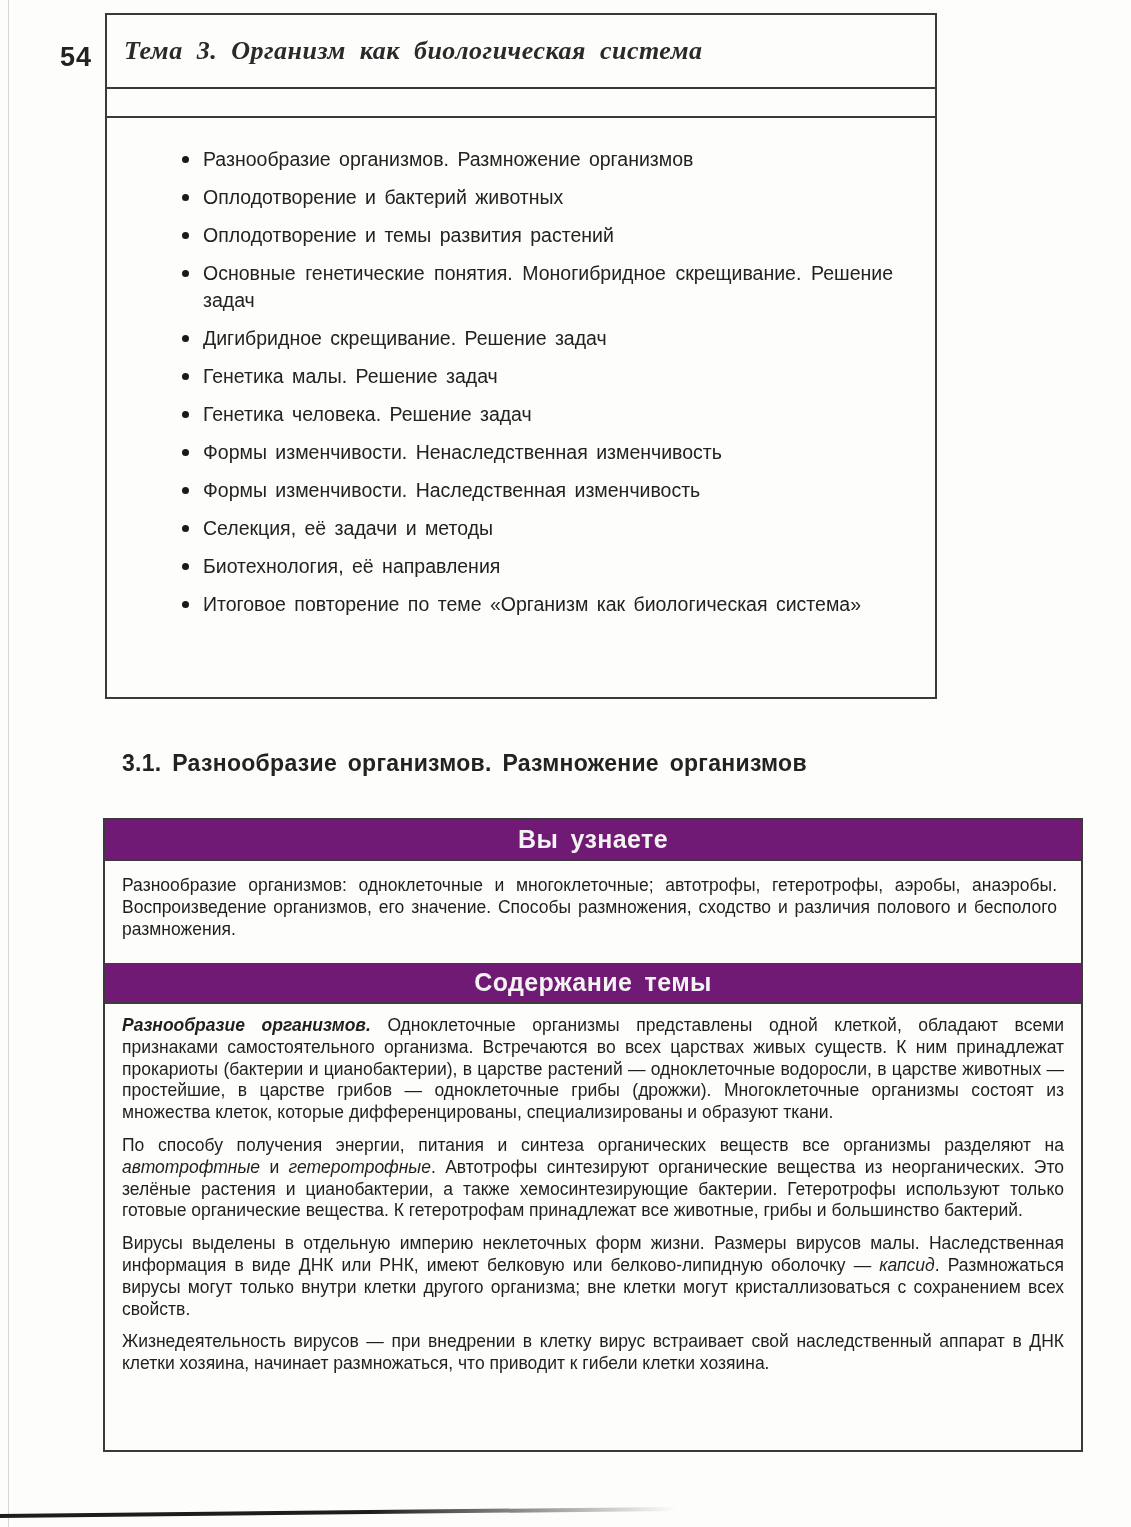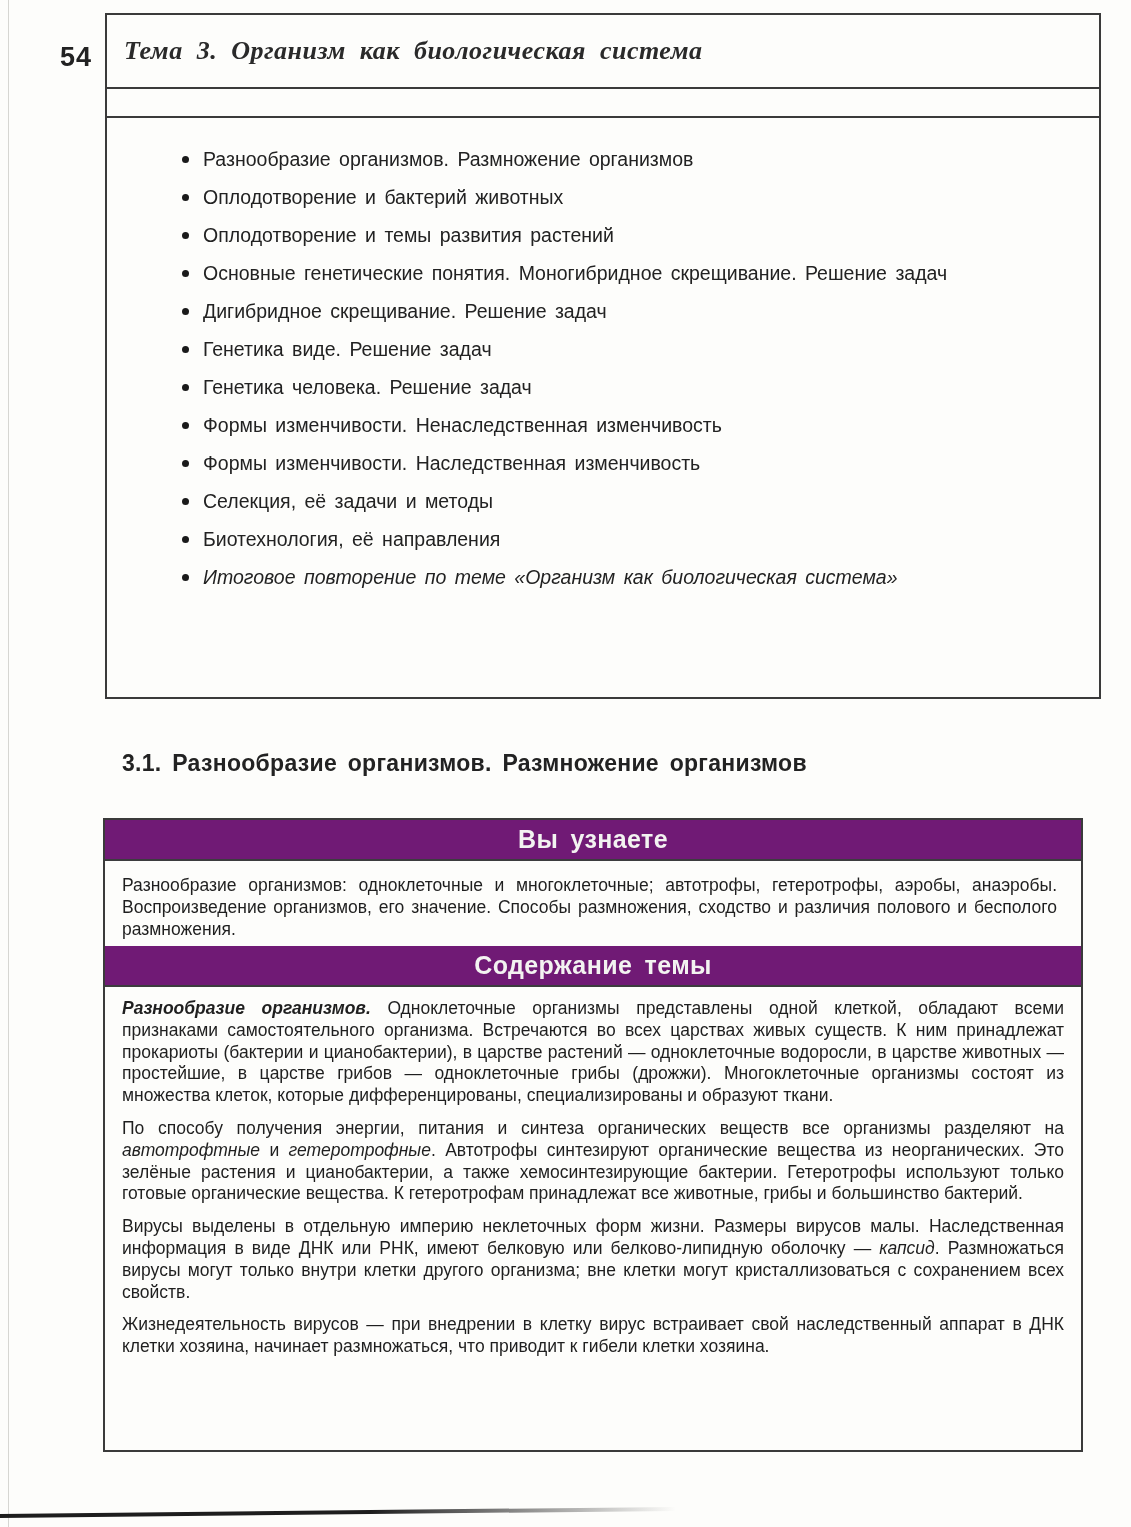--- a/index.html
+++ b/index.html
@@ -16,21 +16,21 @@
     background:#d6d6d2;
   }
   
   .page-number{
     position:absolute;left:60px;top:42px;
     font-size:27px;font-weight:700;color:#222;
     letter-spacing:1px;
   }
   
   .top-box{
-    position:absolute;left:105px;top:13px;width:996px;
+    position:absolute;left:105px;top:13px;width:832px;
     border:2px solid #3a3a3a;
     background:#fdfdfb;
     box-sizing:border-box;
     height:686px;
   }
   .title-row{
     height:74px;border-bottom:2px solid #3a3a3a;
     display:flex;align-items:center;
     padding-left:17px;box-sizing:border-box;
   }
@@ -56,21 +56,21 @@
     text-align:justify;
     word-spacing:3px;
     color:#222;
   }
   .topic-item::before{
     content:"";
     position:absolute;left:0;top:10px;
     width:7px;height:7px;border-radius:50%;
     background:#1a1a1a;
   }
-  .topic-item.italic{font-style:italic;}
+  .topic-item.italic{}
   
   .section-heading{
     position:absolute;left:122px;top:750px;
     font-size:23px;font-weight:700;color:#222;
     word-spacing:4px;letter-spacing:0.3px;
   }
   
   .content-box{
     position:absolute;left:103px;top:818px;width:980px;height:634px;
     border:2px solid #3a3a3a;
@@ -83,21 +83,21 @@
     background:#701a75;
     color:#f3f3f1;
     display:flex;align-items:center;justify-content:center;
     font-size:25px;font-weight:700;
     word-spacing:5px;letter-spacing:0.4px;
     border-bottom:2px solid #3c3c3e;
     box-sizing:border-box;
   }
   .learn-text{
     padding:13px 24px 0 17px;
-    margin-bottom:6px;
+    margin-bottom:23px;
     font-size:17.5px;line-height:22px;
     text-align:justify;
     color:#1f1f1f;
   }
   .paragraphs{
     padding:11px 17px 0 17px;
   }
   .paragraphs p{
     margin:0 0 11px 0;
     font-size:17.5px;line-height:21.8px;
@@ -126,21 +126,21 @@
     <div class="title-row">
       <span class="book-title">Тема 3. Организм как биологическая система</span>
     </div>
     <div class="spacer-row"></div>
     <ul class="topics-list">
         <li class="topic-item">Разнообразие организмов. Размножение организмов</li>
         <li class="topic-item">Оплодотворение и бактерий животных</li>
         <li class="topic-item">Оплодотворение и темы развития растений</li>
         <li class="topic-item">Основные генетические понятия. Моногибридное скрещивание. Решение задач</li>
         <li class="topic-item">Дигибридное скрещивание. Решение задач</li>
-        <li class="topic-item">Генетика виде. Решение задач</li>
+        <li class="topic-item">Генетика малы. Решение задач</li>
         <li class="topic-item">Генетика человека. Решение задач</li>
         <li class="topic-item">Формы изменчивости. Ненаследственная изменчивость</li>
         <li class="topic-item">Формы изменчивости. Наследственная изменчивость</li>
         <li class="topic-item">Селекция, её задачи и методы</li>
         <li class="topic-item">Биотехнология, её направления</li>
         <li class="topic-item italic">Итоговое повторение по теме «Организм как биологическая система»</li>
       </ul>
   </div>
 
   <div class="section-heading">3.1. Разнообразие организмов. Размножение организмов</div>

